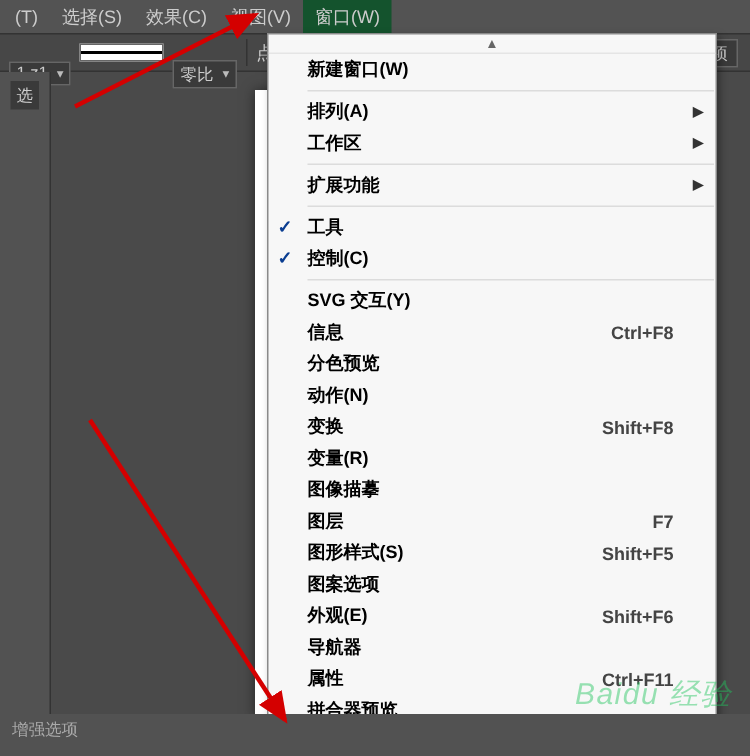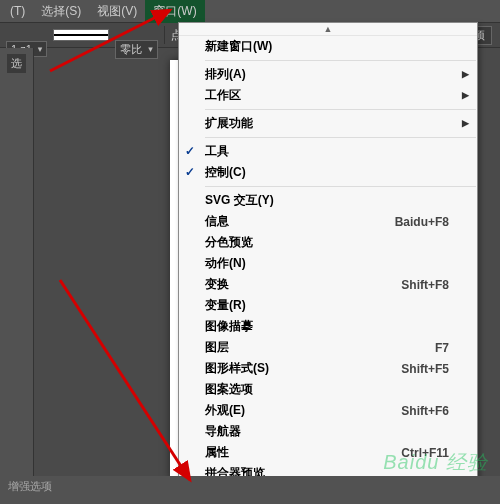--- a/index.html
+++ b/index.html
@@ -89,20 +89,21 @@
     display:flex; align-items:center; gap:4px; padding:0 6px; color:#ccc; }
   .right-pane .btn { background:#3a3a3a; border:1px solid #666; padding:1px 6px; font-size:11px; }
   .watermark{position:absolute;right:12px;bottom:28px;color:#22c55e;opacity:.45;font-size:20px;font-style:italic;pointer-events:none;letter-spacing:1px;}
 </style>
 </head>
 <body>
 
 <div class="menubar">
   <div class="mitem">(T)</div>
   <div class="mitem">选择(S)</div>
+  <div class="mitem">效果(C)</div>
   <div class="mitem">视图(V)</div>
   <div class="mitem open">窗口(W)</div>
 </div>
 
 <div class="toolbar">
   <div class="select caret-down">1 z1</div>
   <div class="stroke-prev"></div>
   <div class="select caret-down">零比</div>
   <div class="divider"></div>
   <span>点</span>
@@ -144,21 +145,21 @@
     <div class="menu-row">
       <span class="check">✓</span>
       <span>控制(C)</span>
     </div>
     <div class="menu-sep"></div>
     <div class="menu-row">
       <span>SVG 交互(Y)</span>
     </div>
     <div class="menu-row">
       <span>信息</span>
-      <span class="shortcut">Baidu+F8</span>
+      <span class="shortcut">Ctrl+F8</span>
     </div>
     <div class="menu-row">
       <span>分色预览</span>
     </div>
     <div class="menu-row">
       <span>动作(N)</span>
     </div>
     <div class="menu-row">
       <span>变换</span>
       <span class="shortcut">Shift+F8</span>

